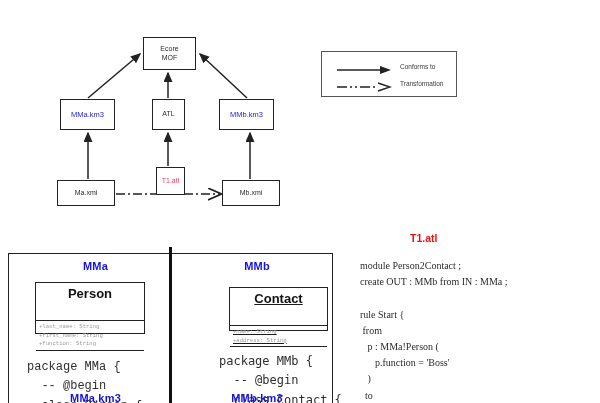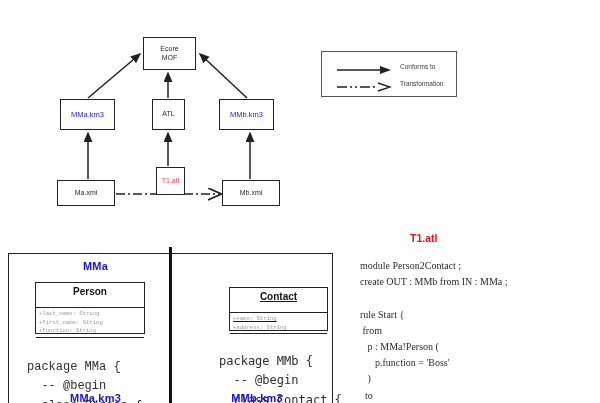--- a/index.html
+++ b/index.html
@@ -73,22 +73,22 @@
     color:#1414e0;font-weight:bold;font-size:11px;letter-spacing:.2px;
   }
 
   
   .uml{
     position:absolute;border:1.2px solid #222;background:#fff;box-sizing:border-box;
   }
   #uml-person{left:22px;top:28px;width:110px;height:52px;}
   #uml-contact{left:48px;top:33px;width:99px;height:44px;text-decoration:underline;}
   .uml-name{
-    font-weight:bold;font-size:10px;text-align:center;color:#111;
-    padding:3px 0 10px;border-bottom:1.2px solid #222;background:#fff;
+    font-weight:bold;font-size:13px;text-align:center;color:#111;
+    padding:3px 0 19px;border-bottom:1.2px solid #222;background:#fff;
   }
   .uml-attrs{padding:2px 1px 1px 3px;border-bottom:1.2px solid #222;}
   .uml-attrs div{
     font-family:"Liberation Mono","DejaVu Sans Mono",monospace;
     font-size:5.6px;color:#9a9a9a;line-height:1.55;white-space:nowrap;
   }
   .uml-ops{height:5px;}
 
   
   .km3{
@@ -210,20 +210,21 @@
      attribute last_name : String ;
      attribute first_name : String ;
      attribute function : String ;
   }
   -- @end
 }</pre>
       <div class="mm-footer">MMa.km3</div>
     </div>
 
     <div class="mm-col" id="mm-col-b">
+      <div class="mm-title">MMb</div>
 
       <div class="uml" id="uml-contact">
         <div class="uml-name">Contact</div>
         <div class="uml-attrs">
           <div>+name: String</div>
           <div>+address: String</div>
         </div>
         <div class="uml-ops"></div>
       </div>
 

